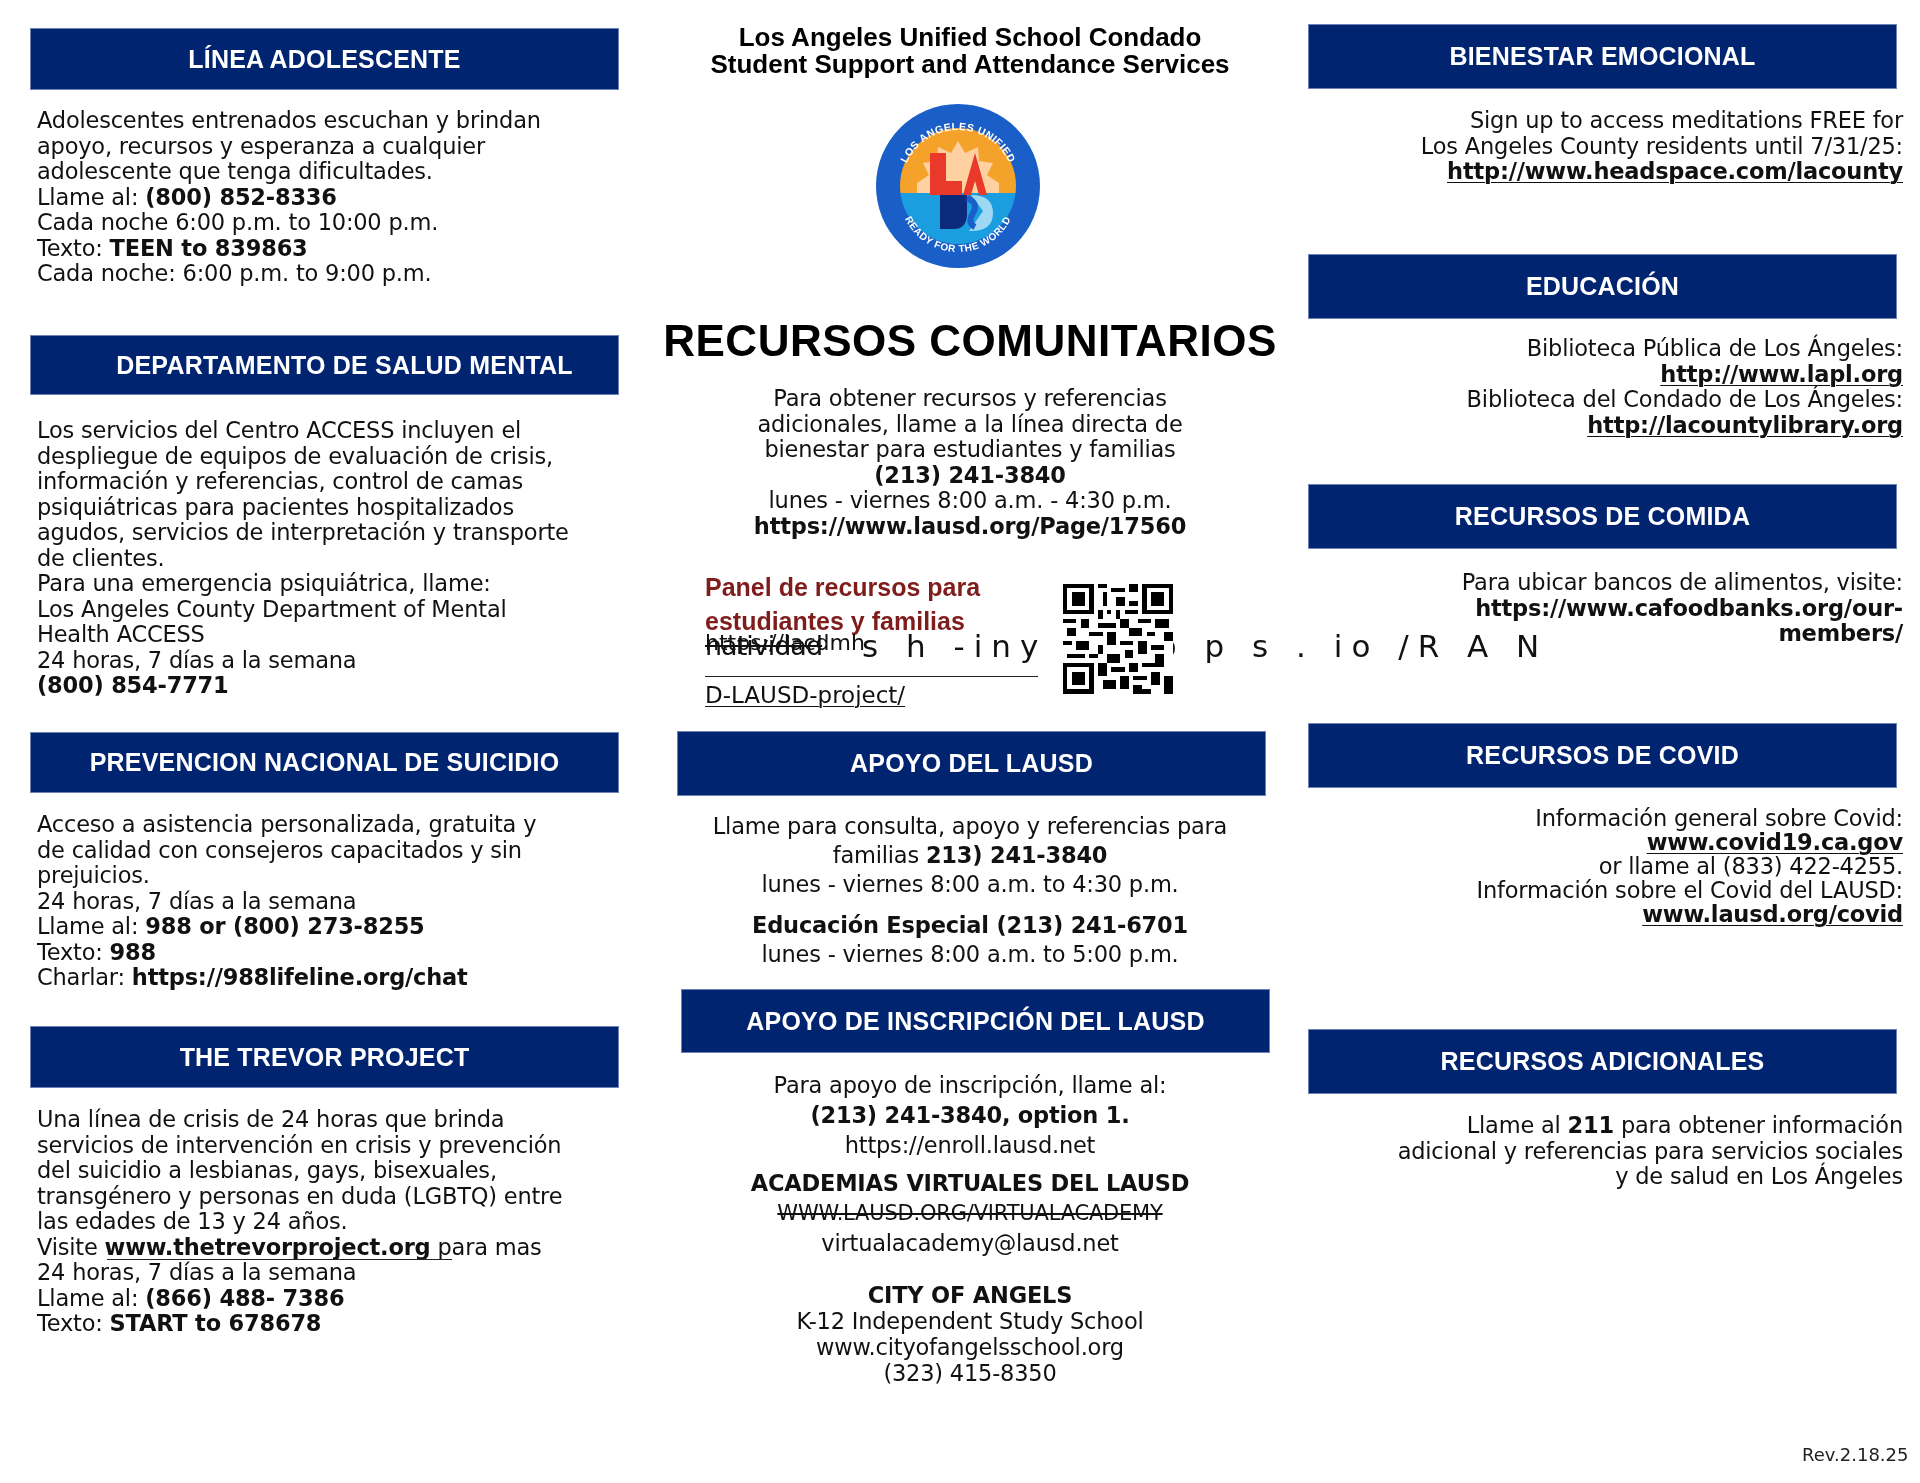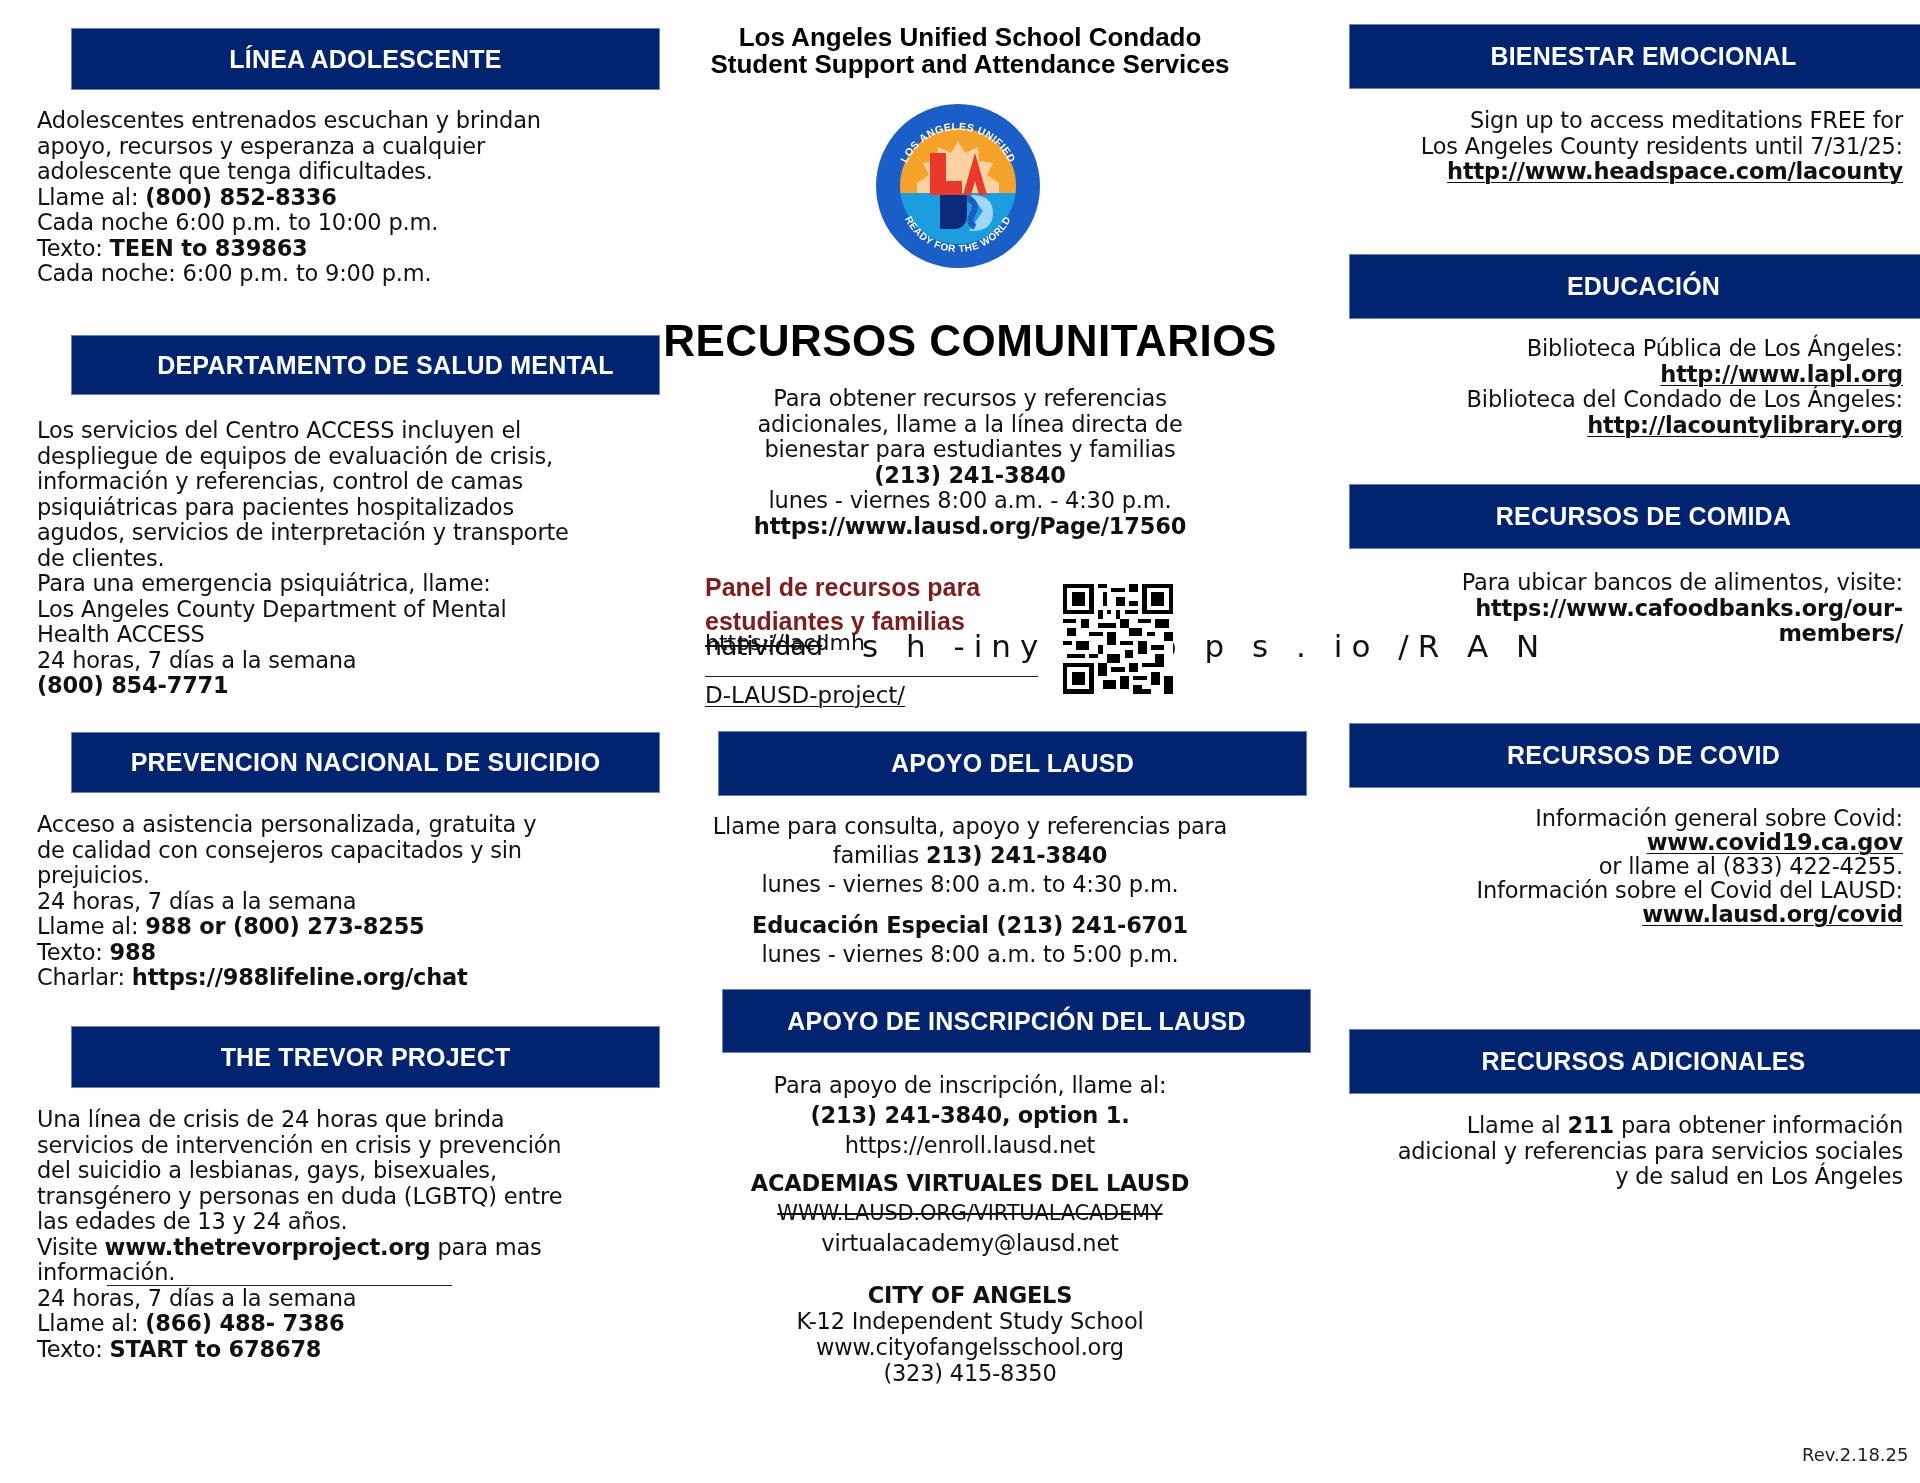--- a/index.html
+++ b/index.html
@@ -3,21 +3,21 @@
 <meta charset="utf-8">
 <style>
   * { box-sizing: border-box; margin: 0; padding: 0; }
   html, body { width: 1920px; height: 1483px; background: #ffffff; overflow: hidden; }
   body { position: relative; font-family: "DejaVu Sans", sans-serif; color: #111111; }
 
   .band {
     position: absolute; background: #002470; color: #ffffff;
     display: flex; align-items: center; justify-content: center;
     font-family: "Liberation Sans", sans-serif; font-weight: bold; font-size: 25px;
-    letter-spacing: 0.2px; border: 1px solid #6d83b8; margin-left: 41px;
+    letter-spacing: 0.2px; border: 1px solid #6d83b8;
   }
   .body-text {
     position: absolute; font-family: "DejaVu Sans", sans-serif; font-size: 22.5px;
     line-height: 25.5px; color: #111111; letter-spacing: -0.2px;
   }
   .body-text b { font-weight: bold; }
   .right { text-align: right; }
   .center { text-align: center; }
   .ul { text-decoration: underline; text-decoration-thickness: 1px; text-underline-offset: 3px; }
   .strike { text-decoration: line-through; }
@@ -118,21 +118,20 @@
 </div>
 
 <div class="band" style="left:30px;top:1026px;width:589px;height:62px;">THE TREVOR PROJECT</div>
 <div class="body-text" style="left:37px;top:1107px;width:600px;">
   <div>Una línea de crisis de 24 horas que brinda</div>
   <div>servicios de intervención en crisis y prevención</div>
   <div>del suicidio a lesbianas, gays, bisexuales,</div>
   <div>transgénero y personas en duda (LGBTQ) entre</div>
   <div>las edades de 13 y 24 años.</div>
   <div><span>Visite </span><b>www.thetrevorproject.org</b><span> para mas</span></div>
-  <div>información.</div>
   <div style="position:relative;"><span>24 horas, 7 días a la semana</span><span style="position:absolute;left:70px;top:-1px;width:345px;border-top:1.5px solid #222;"></span></div>
   <div><span>Llame al: </span><b>(866) 488- 7386</b></div>
   <div><span>Texto: </span><b>START to 678678</b></div>
 </div>
 
 <div class="body-text center" style="left:670px;top:386px;width:600px;">
   <div>Para obtener recursos y referencias</div>
   <div>adicionales, llame a la línea directa de</div>
   <div>bienestar para estudiantes y familias</div>
   <div><b>(213) 241-3840</b></div>

